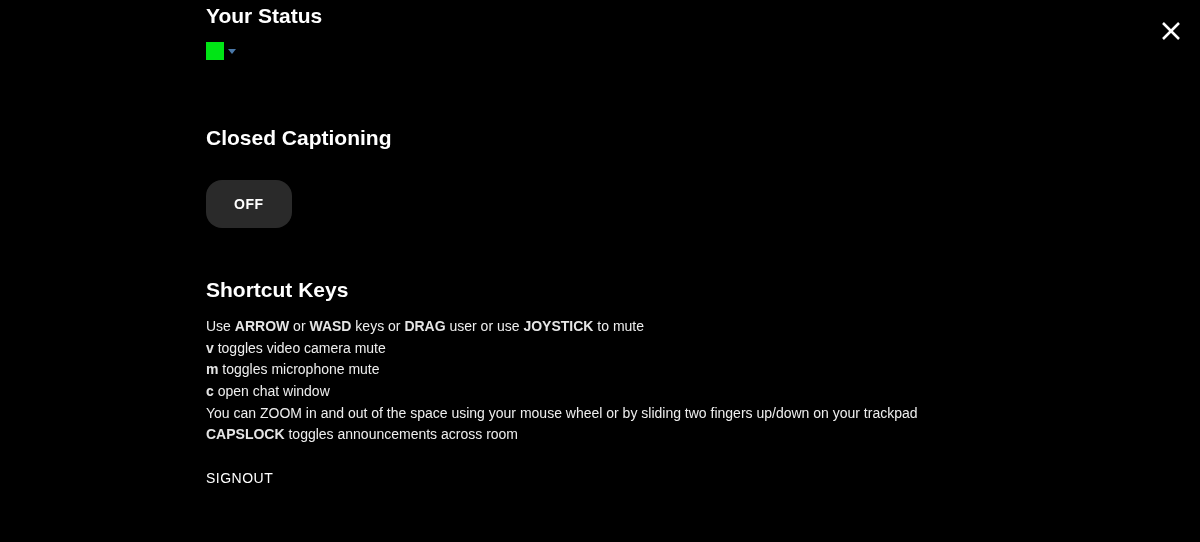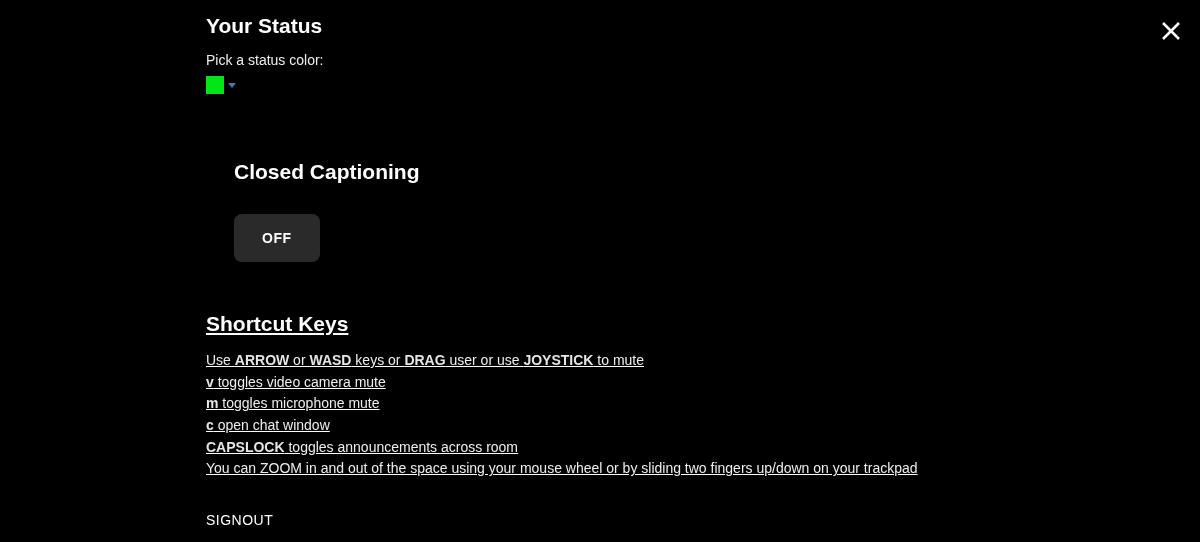--- a/index.html
+++ b/index.html
@@ -7,21 +7,21 @@
       background: #000;
       color: #fff;
       font-family: Arial, Helvetica, sans-serif;
       width: 1200px;
       height: 542px;
       position: relative;
       overflow: hidden;
     }
     .content {
       padding-left: 206px;
-      padding-top: 14px;
+      padding-top: 4px;
     }
     .close-btn {
       position: absolute;
       top: 20px;
       right: 18px;
       cursor: pointer;
       color: #fff;
     }
     .close-btn svg { display: block; }
     h2 {
@@ -44,63 +44,62 @@
       width: 18px;
       height: 18px;
       display: inline-block;
     }
     .dropdown-arrow {
       width: 0; height: 0;
       border-left: 4px solid transparent;
       border-right: 4px solid transparent;
       border-top: 5px solid #4a78a8;
     }
-    .section-cc { margin-top: 62px; margin-left: 28px; }
+    .section-cc { margin-top: 62px; }
     .toggle-btn {
       background: #2a2a2a;
       border: none;
       color: #fff;
       font-size: 14px;
       font-weight: 700;
       letter-spacing: 0.5px;
       padding: 16px 28px;
-      border-radius: 8px;
+      border-radius: 16px;
       margin-top: 16px;
       cursor: pointer;
     }
-    .section-shortcuts { margin-top: 50px; text-decoration: underline; }
+    .section-shortcuts { margin-top: 50px; }
     .shortcut-line {
       font-size: 14px;
       line-height: 1.55;
       color: #eee;
     }
     .shortcut-line b { font-weight: 700; color: #e5e5e5; }
     .signout {
-      margin-top: 32px;
+      margin-top: 24px;
       font-size: 14px;
       letter-spacing: 0.5px;
       cursor: pointer;
       display: inline-block;
     }
   </style>
 </head>
 <body>
 
 <div class="close-btn">
   <svg width="22" height="22" viewBox="0 0 22 22">
     <line x1="3" y1="3" x2="19" y2="19" stroke="#fff" stroke-width="2.5"></line>
     <line x1="19" y1="3" x2="3" y2="19" stroke="#fff" stroke-width="2.5"></line>
   </svg>
 </div>
 
 <div class="content">
 
   <section>
     <h2>Your Status</h2>
-    <div class="status-label">Pick a status color:</div>
     <div class="color-picker">
       <span class="swatch" style="background:#00e515"></span>
       <span class="dropdown-arrow"></span>
     </div>
   </section>
 
   <section class="section-cc">
     <h2>Closed Captioning</h2>
     <button class="toggle-btn">OFF</button>
   </section>
@@ -113,21 +112,21 @@
     </div>
     <div class="shortcut-line">
       <b>v</b><span> toggles video camera mute</span>
     </div>
     <div class="shortcut-line">
       <b>m</b><span> toggles microphone mute</span>
     </div>
     <div class="shortcut-line">
       <b>c</b><span> open chat window</span>
     </div>
+    <div class="shortcut-line">You can ZOOM in and out of the space using your mouse wheel or by sliding two fingers up/down on your trackpad</div>
     <div class="shortcut-line">
       <b>CAPSLOCK</b><span> toggles announcements across room</span>
     </div>
-    <div class="shortcut-line">You can ZOOM in and out of the space using your mouse wheel or by sliding two fingers up/down on your trackpad</div>
 
     <div class="signout">SIGNOUT</div>
   </section>
 
 </div>
 
 </body></html>

